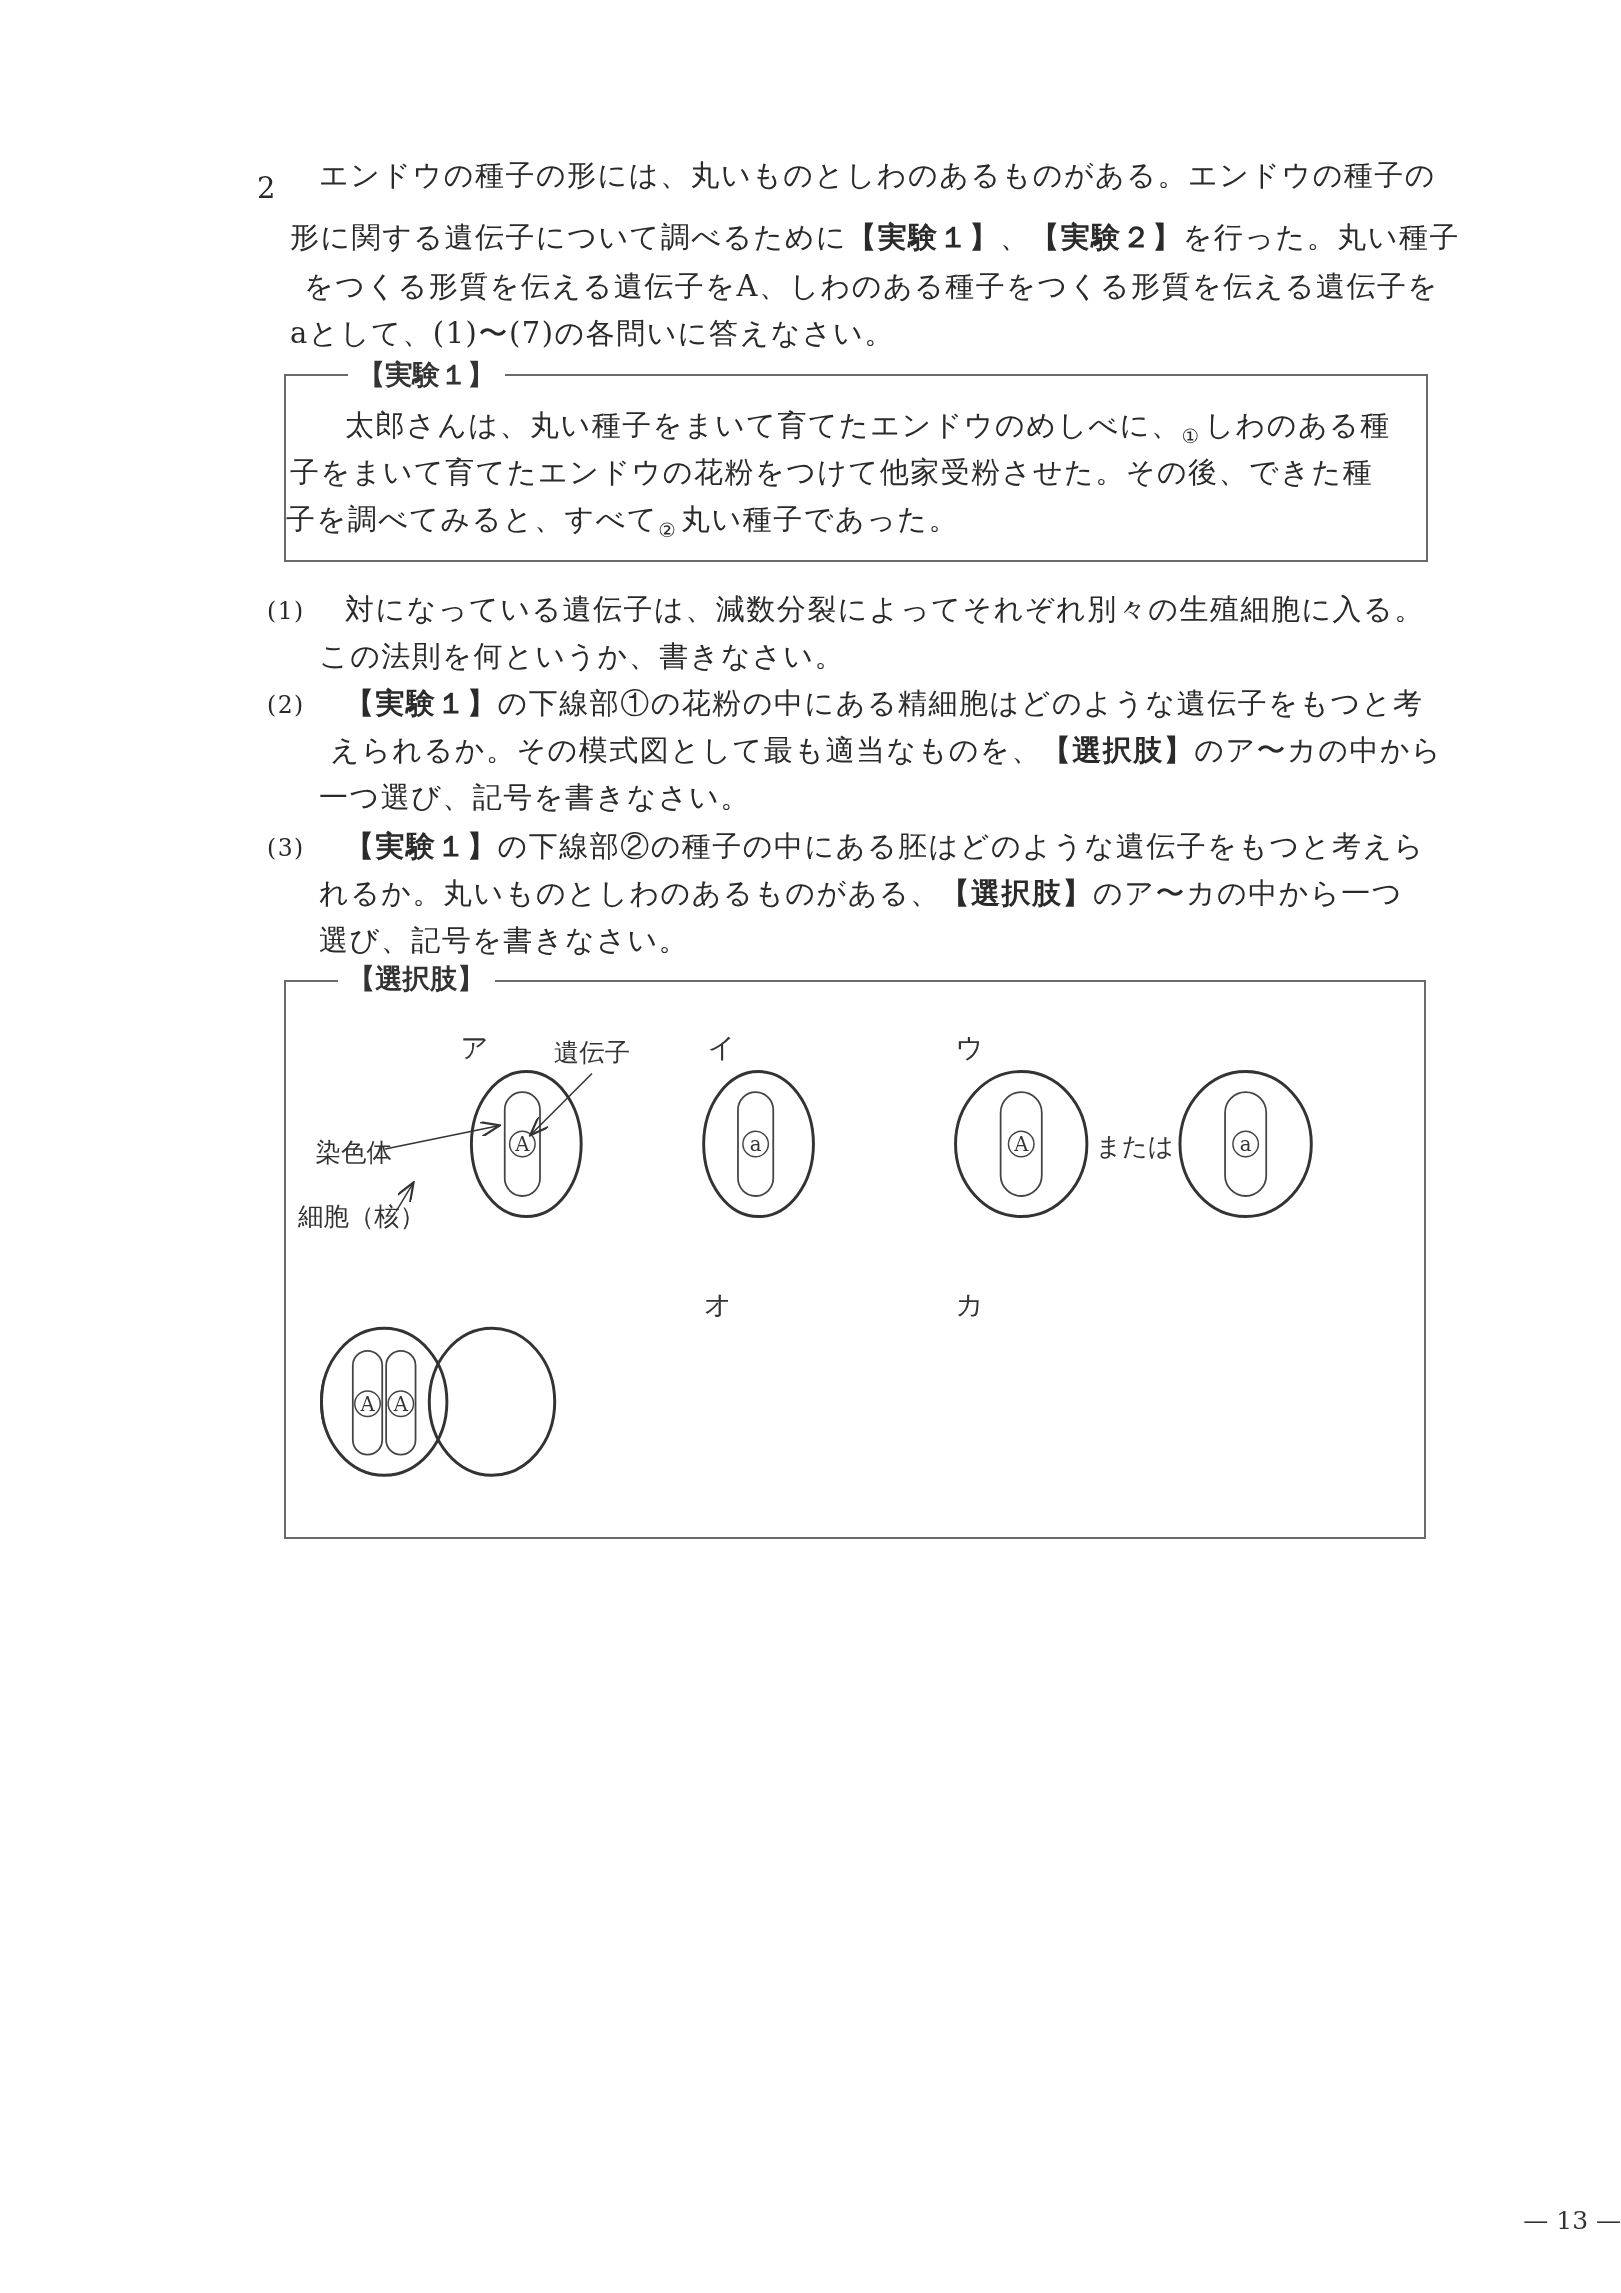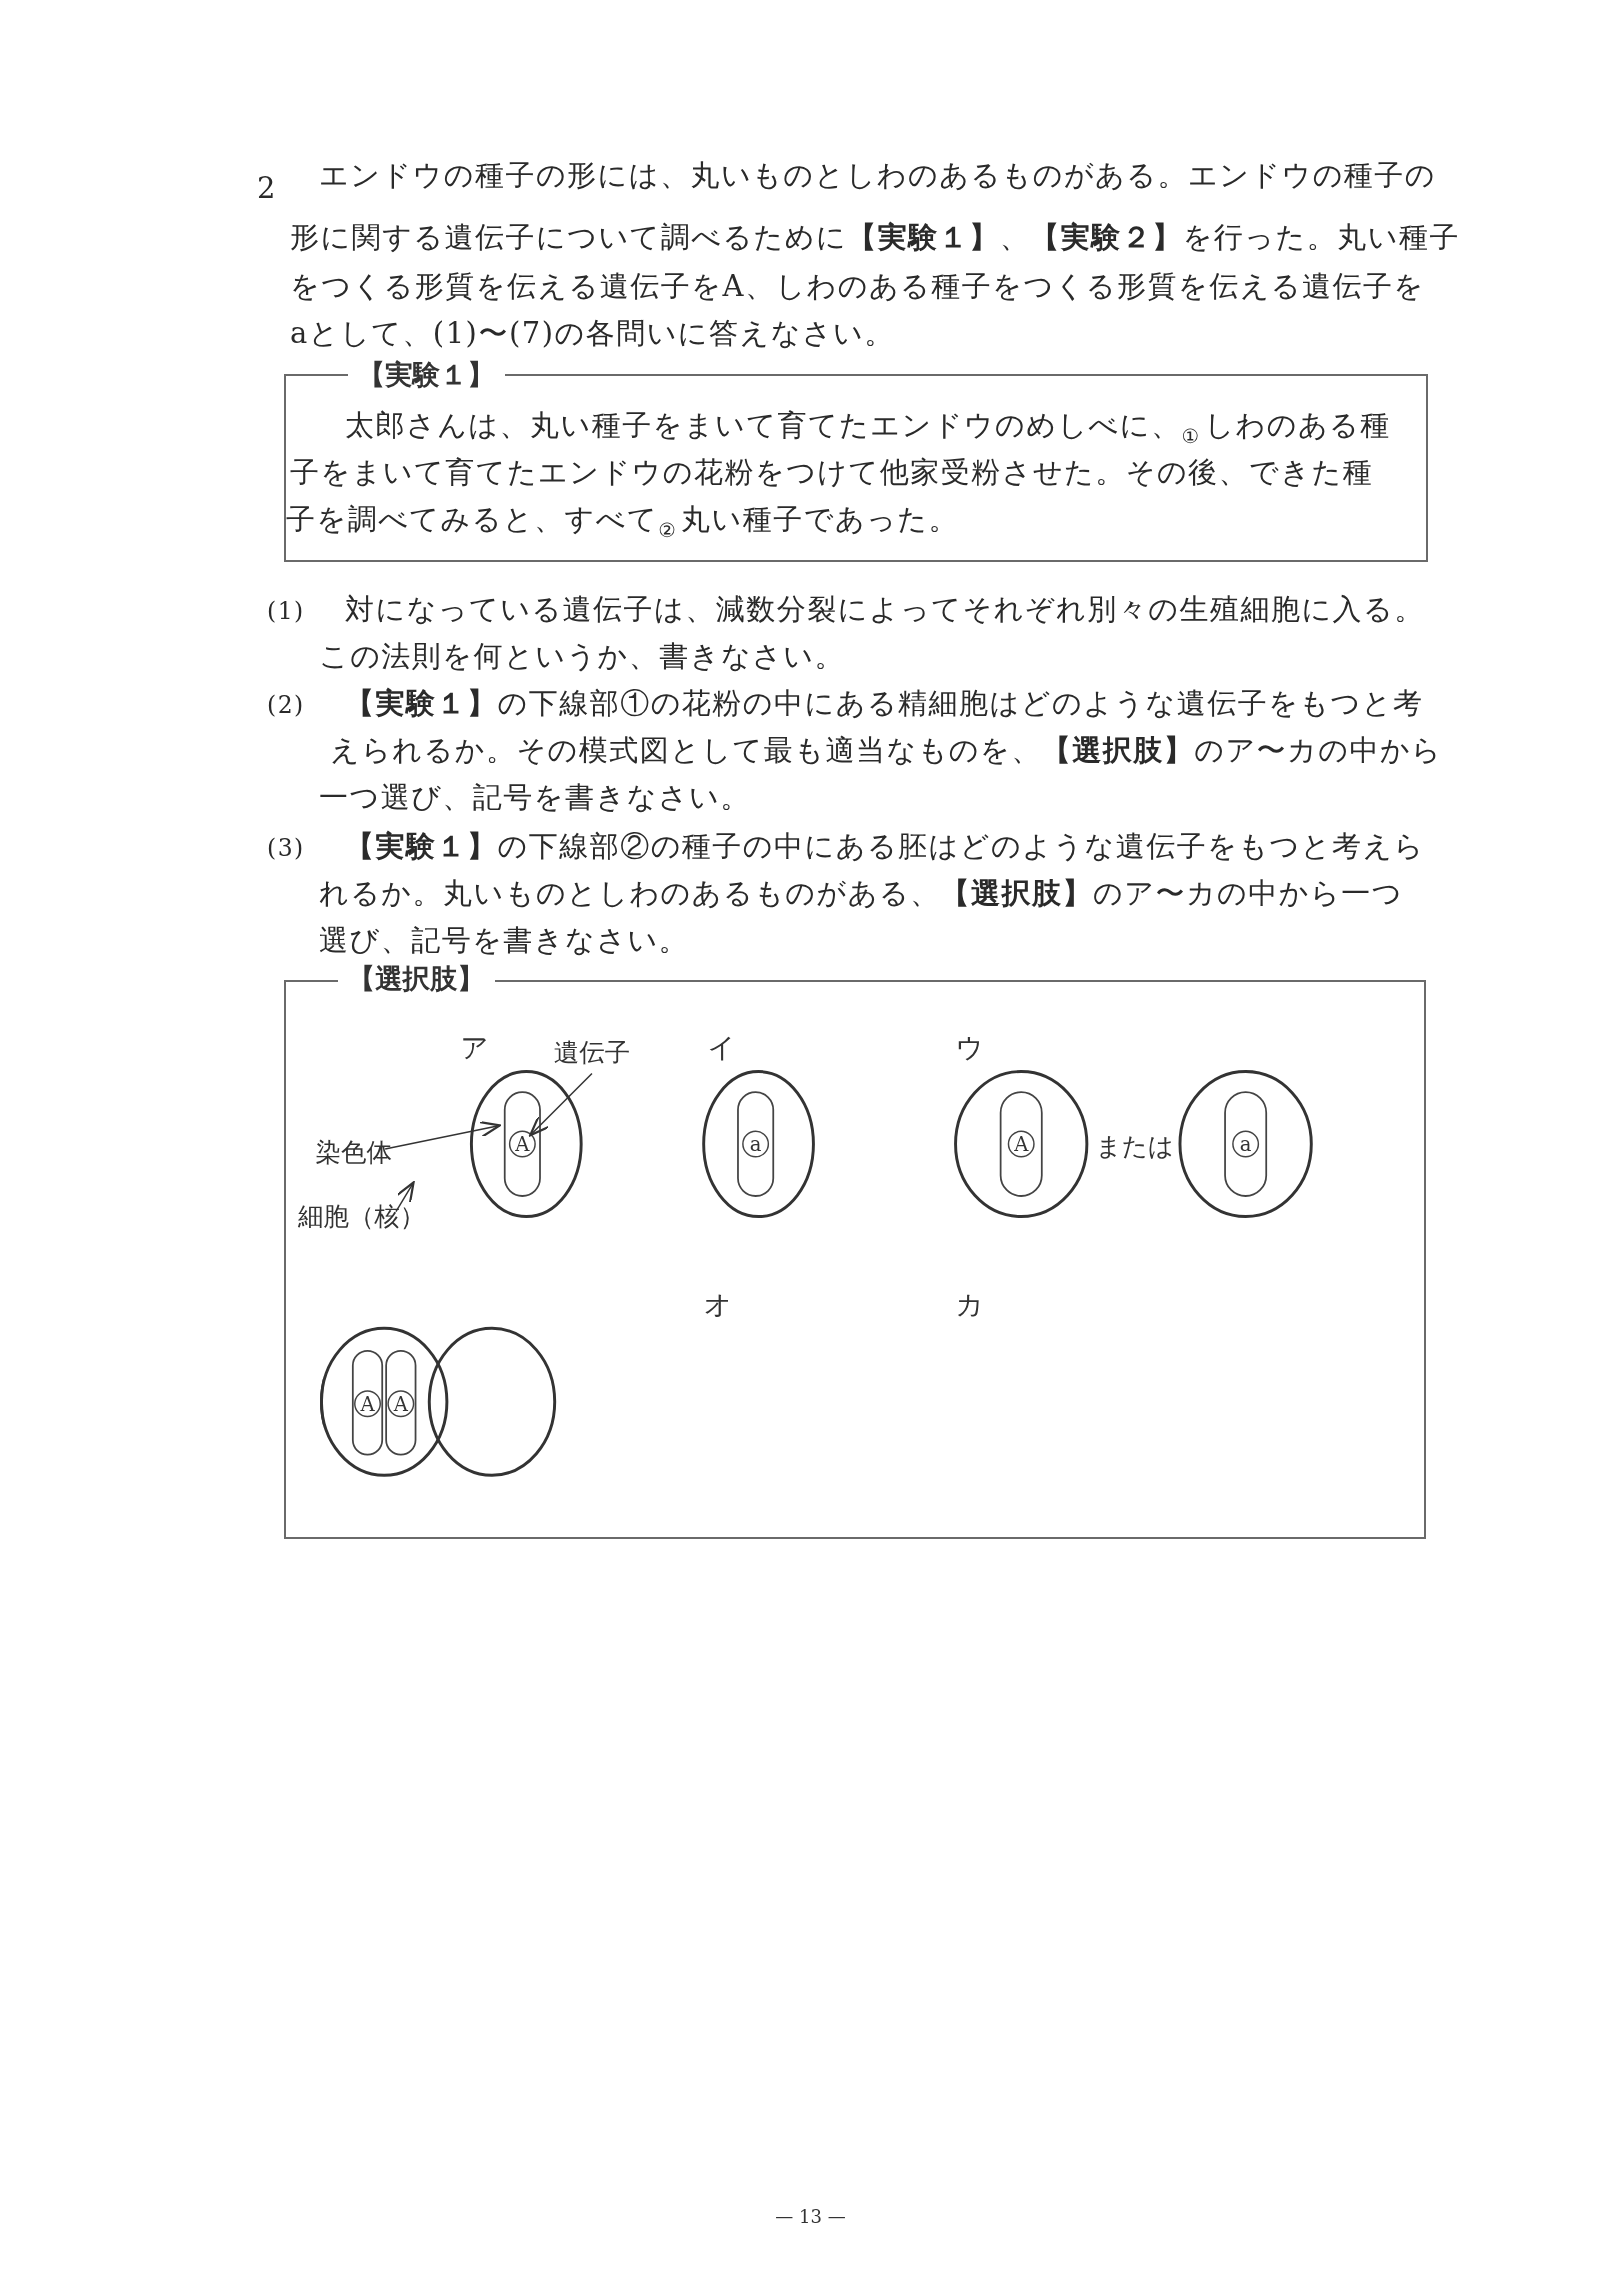--- a/index.html
+++ b/index.html
@@ -13,36 +13,36 @@
   .bold { font-family: "DejaVu Sans", "Liberation Sans", sans-serif; font-weight: bold; }
   .ul { text-decoration-thickness: 2.9px; text-underline-offset: 7.8px; text-decoration-color: #3a3a3a; }
   .circnum { font-size: 19.6px; position: relative; top: 7.8px; margin-right: 3.9px; }
   .box { position: absolute; border: 2px solid #6a6a6a; }
   .box-title {
     position: absolute; background: #fff; padding: 0 9.8px;
     font-family: "DejaVu Sans", "Liberation Sans", sans-serif; font-weight: bold;
     font-size: 27.4px; line-height: 35px; color: #333;
   }
   .qnum { font-size: 23.5px; }
-  .pagenum { position: absolute; left: 0; width: 100%; text-align: center; top: 2206px; font-size: 18px; color: #333; }
+  .pagenum { position: absolute; left: 0; width: 100%; text-align: right; top: 2206px; font-size: 25px; color: #333; }
   svg text { font-family: "DejaVu Serif", "Liberation Serif", serif; }
 </style>
 </head>
 <body>
 
 <div class="line" style="left:257px; top:167px;">
   <span>2</span>
 </div>
 <div class="line" style="left:319px; top:154px;">
   <span>エンドウの種子の形には、丸いものとしわのあるものがある。エンドウの種子の</span>
 </div>
 <div class="line" style="left:290px; top:216px;">
   <span>形に関する遺伝子について調べるために</span><span class="bold">【実験１】</span><span>、</span><span class="bold">【実験２】</span><span>を行った。丸い種子</span>
 </div>
-<div class="line" style="left:290px; top:265px;">
+<div class="line" style="left:304px; top:265px;">
   <span>をつくる形質を伝える遺伝子をA、しわのある種子をつくる形質を伝える遺伝子を</span>
 </div>
 <div class="line" style="left:290px; top:312px;">
   <span>aとして、(1)〜(7)の各問いに答えなさい。</span>
 </div>
 
 <div class="box" style="left:284px; top:374px; width:1140px; height:184px;"></div>
 <div class="box-title" style="left:348px; top:357px;">【実験１】</div>
 <div class="line" style="left:345px; top:404px;">
   <span>太郎さんは、丸い種子をまいて育てたエンドウのめしべに、</span><span class="circnum">①</span><span class="ul">しわのある種</span>

